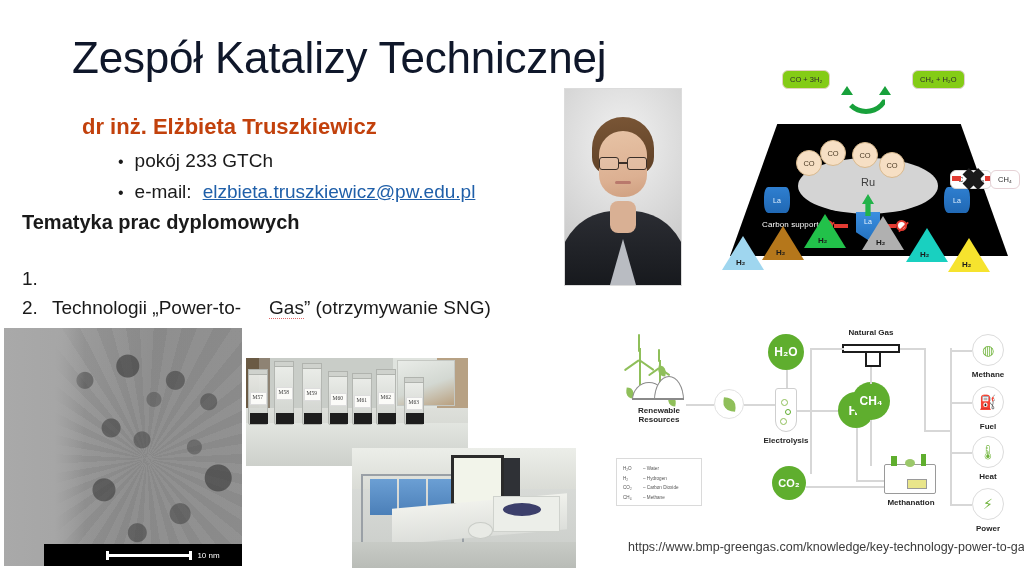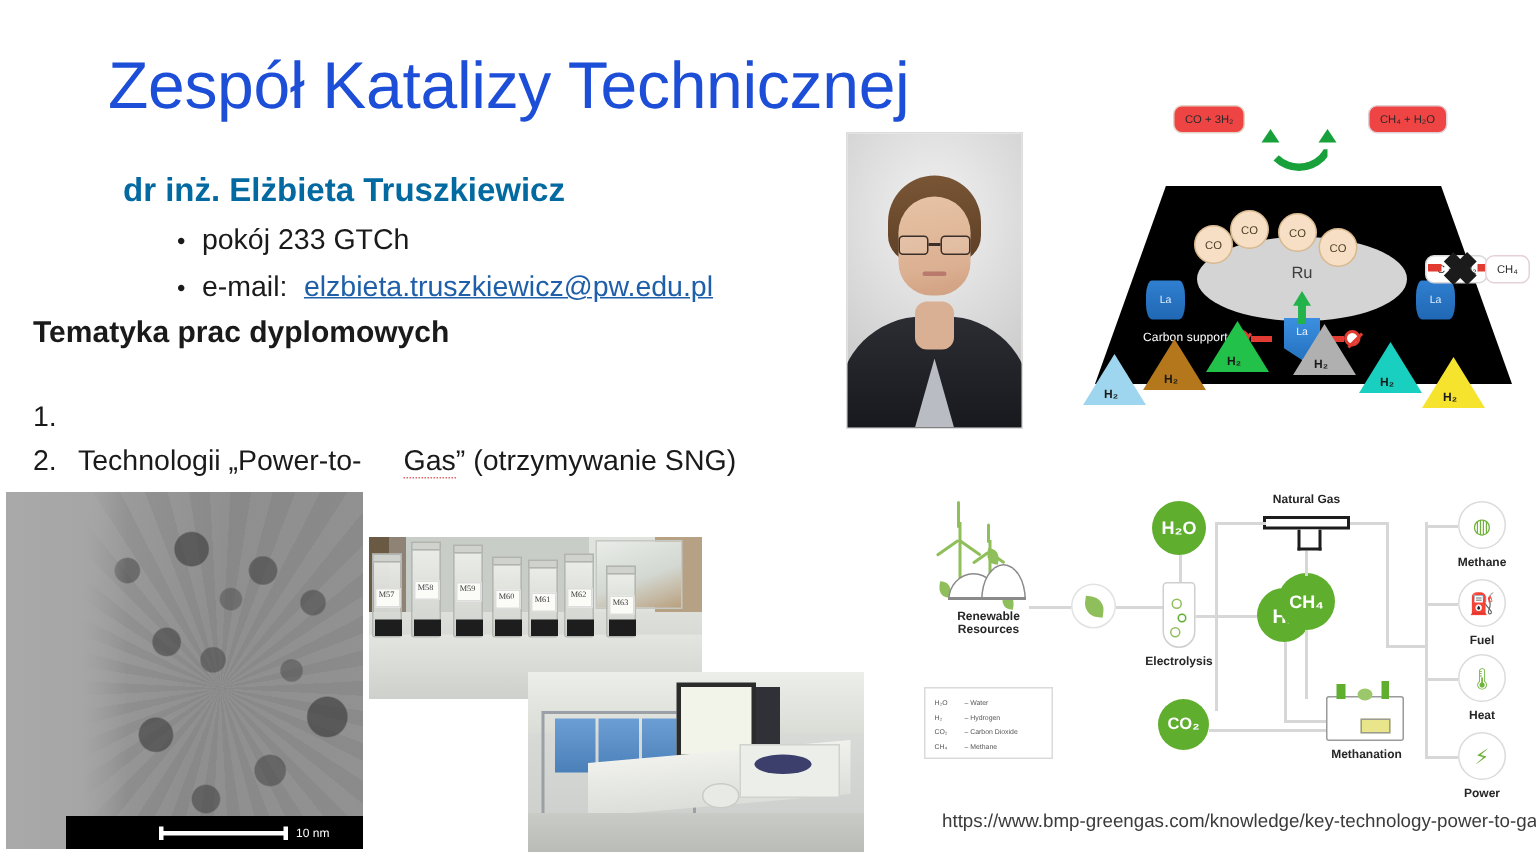--- a/index.html
+++ b/index.html
@@ -13,25 +13,25 @@
     position: relative; overflow: hidden;
     font-family: "Liberation Sans", "DejaVu Sans", sans-serif;
     color: #231f20;
   }
   .slide { position: absolute; inset: 0; background: #fff; }
 
   
   .title {
     position: absolute; left: 72px; top: 33px;
     font-size: 44px; font-weight: 400; letter-spacing: -0.2px;
-    color: #1d4ed8; white-space: nowrap;
+    color: #0f172a; white-space: nowrap;
   }
   .person-name {
     position: absolute; left: 82px; top: 114px;
-    font-size: 22px; font-weight: bold; color: #0369a1;
+    font-size: 22px; font-weight: bold; color: #c2410c;
     white-space: nowrap;
   }
   .bullets { position: absolute; left: 118px; top: 146px; }
   .bullet {
     display: flex; align-items: baseline; gap: 11px;
     font-size: 19px; line-height: 30px; color: #1a1a1a;
     white-space: nowrap;
   }
   .bullet .dot { font-size: 16px; line-height: 30px; }
   .mail-link { color: #1f5fa9; text-decoration: underline; }
@@ -163,21 +163,21 @@
   }
   .green-hook::before, .green-hook::after {
     content:""; position:absolute; top:-7px; width:0; height:0;
     border-left:6px solid transparent; border-right:6px solid transparent;
   }
   .green-hook::before { left:-6px; border-bottom:9px solid #18a13b; }
   .green-hook::after  { right:-6px; border-bottom:9px solid #18a13b; }
   .rxn-box {
     position: absolute; padding: 4px 7px; border-radius: 6px;
     font-size: 7.5px; color: #2b2b2b; white-space: nowrap;
-    background: #ef4444; border: 1.2px solid #e3d3c3;
+    background: #84cc16; border: 1.2px solid #e3d3c3;
   }
   .rxn-left  { left: 66px; top: 18px; }
   .rxn-right { left: 196px; top: 18px; border-color:#e0cfd4; }
   .rxn-c2h2  { left: 234px; top: 118px; background:#fff; border-color:#d8d8d8; }
   .rxn-ch4   { left: 274px; top: 118px; background:#fff; border-color:#e6d2d6; }
   .block-x {
     position: absolute; left: 244px; top: 116px; width: 26px; height: 22px;
   }
   .block-x s {
     position:absolute; left:9px; top:0; width:9px; height:22px; background:#1b1b1b;

